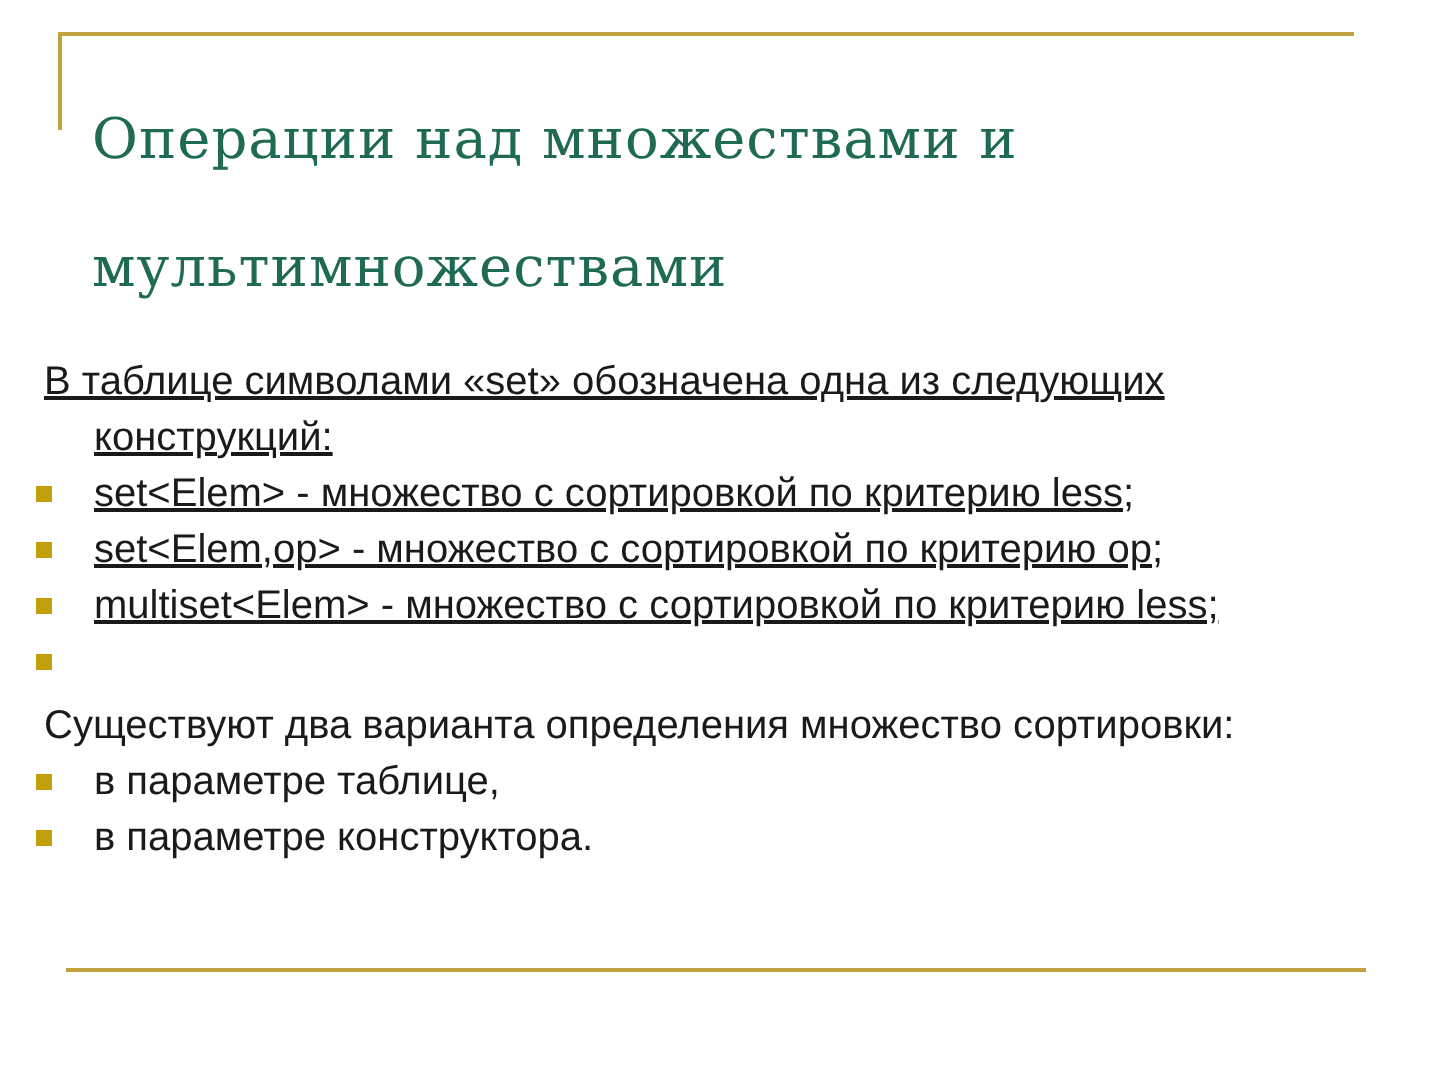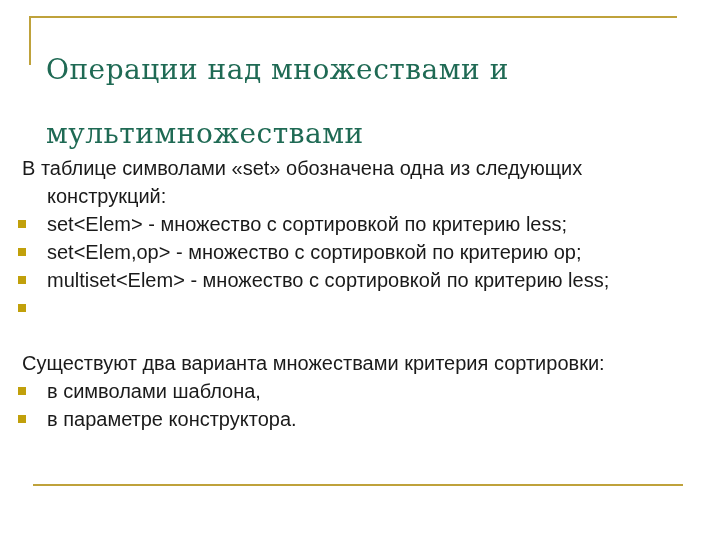--- a/index.html
+++ b/index.html
@@ -38,21 +38,21 @@
   }
 
   .text-block {
     position: absolute;
     left: 22px;
     width: 680px;
     font-size: 20px;
     line-height: 28px;
     color: var(--text, #1a1a1a);
   }
-  .text-block-1 { top: 154px; }
+  .text-block-1 { top: 177px; text-decoration: underline; }
   .text-block-2 { top: 349px; }
 
   .intro {
     margin: 0;
     padding-left: 25px;
     text-indent: -25px;
     white-space: pre-line;
   }
   ul.bullets {
     list-style: none;
@@ -100,25 +100,25 @@
         <span class="bullet-marker"></span>
         <span>multiset&lt;Elem&gt; - множество с сортировкой по критерию less;</span>
       </li>
       <li class="bullet-item">
         <span class="bullet-marker"></span>
       </li>
     </ul>
   </div>
 
   <div class="text-block text-block-2">
-    <p class="intro">Существуют два варианта множествами критерия сортировки:</p>
+    <p class="intro">Существуют два варианта определения множество сортировки:</p>
     <ul class="bullets">
       <li class="bullet-item">
         <span class="bullet-marker"></span>
-        <span>в символами шаблона,</span>
+        <span>в параметре таблице,</span>
       </li>
       <li class="bullet-item">
         <span class="bullet-marker"></span>
         <span>в параметре конструктора.</span>
       </li>
     </ul>
   </div>
 
 </div>
 

